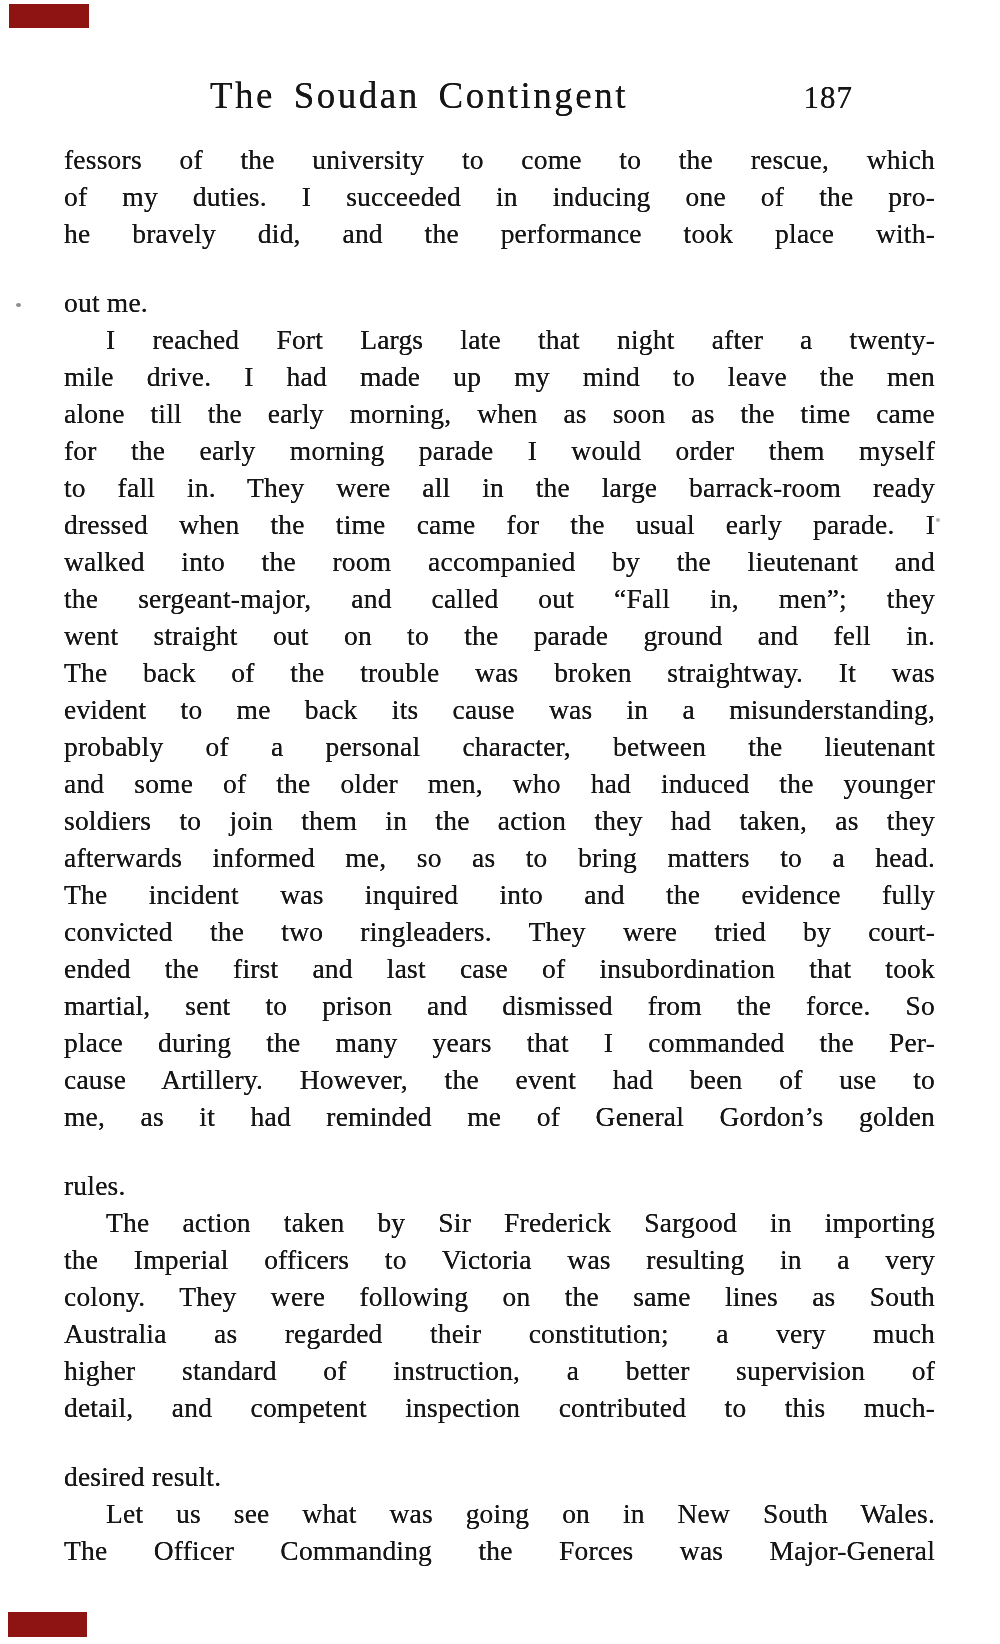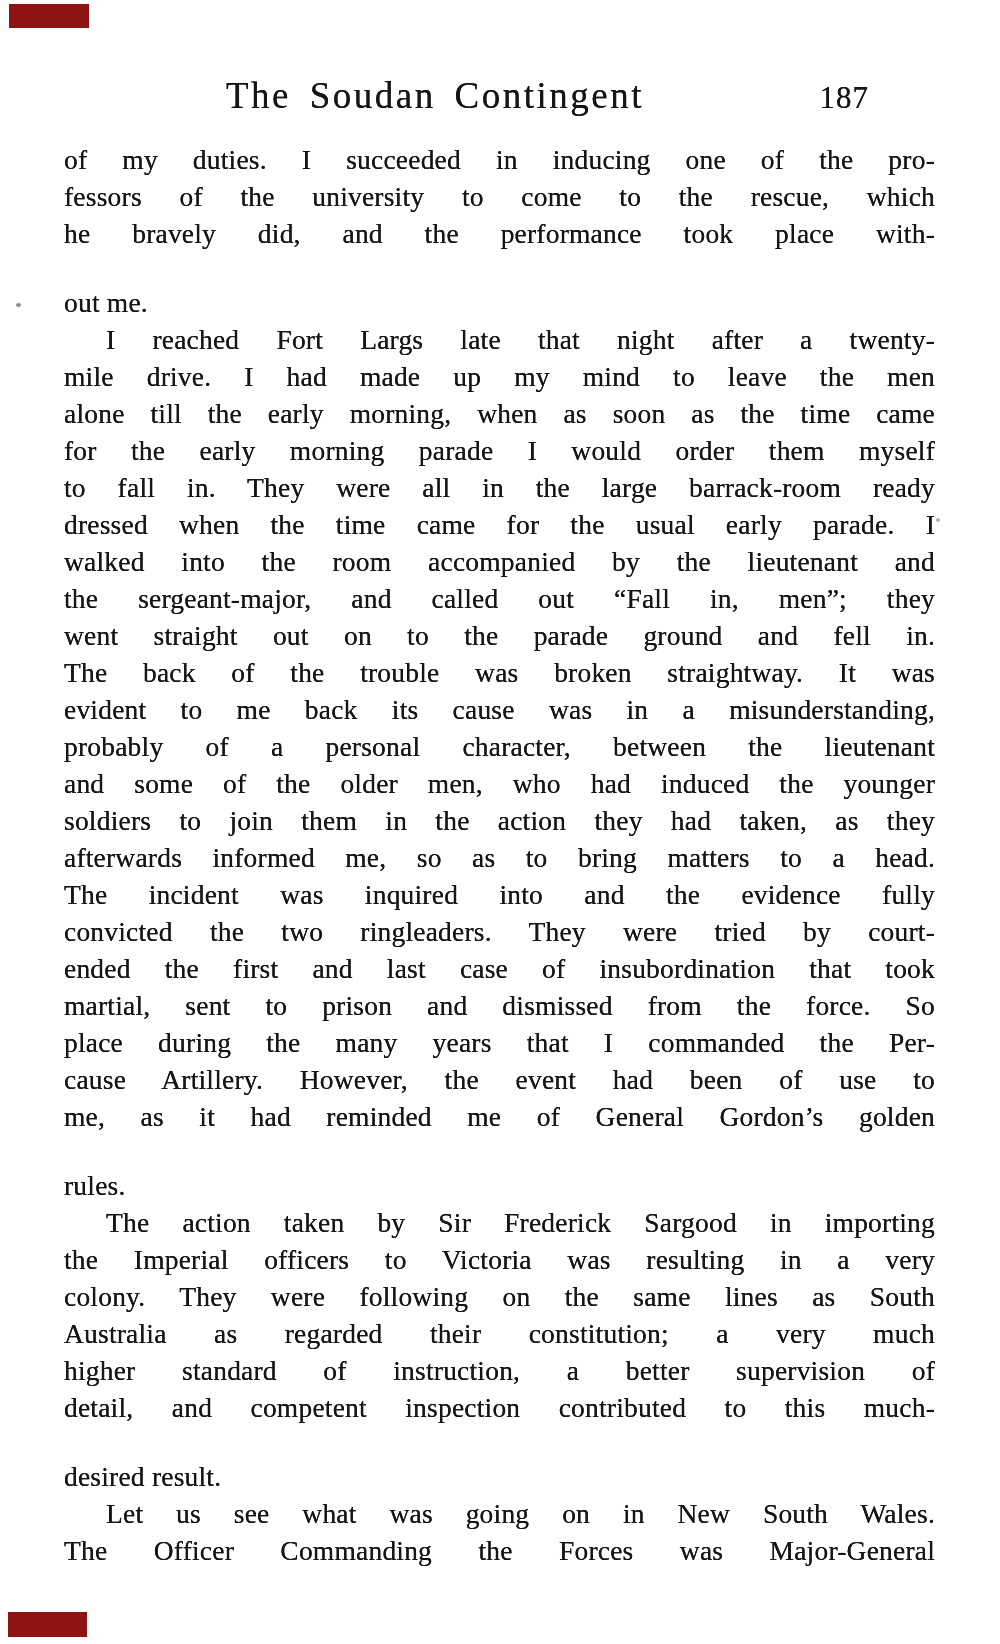--- a/index.html
+++ b/index.html
@@ -21,21 +21,21 @@
     position: absolute;
     background: #8e1414;
   }
   .stamp-top { left: 9px; top: 4px; width: 80px; height: 24px; }
   .stamp-bottom { left: 8px; top: 1612px; width: 79px; height: 25px; }
 
   
   .header {
     position: absolute;
     top: 74px;
-    left: 64px;
+    left: 48px;
     width: 871px;
     display: flex;
     align-items: baseline;
     text-align: center;
   }
   .title {
     margin-left: 162px;
     font-size: 37px;
     letter-spacing: 2.5px;
     word-spacing: 7px;
@@ -91,22 +91,22 @@
 
   <div class="speck speck-left"></div>
   <div class="speck speck-right"></div>
 
   <div class="header">
     <span class="title">The Soudan Contingent</span>
     <span class="page-number">187</span>
   </div>
 
   <div class="text-block">
+    <div class="line">fessors of the university to come to the rescue, which</div>
     <div class="line">of my duties.  I succeeded in inducing one of the pro-</div>
-    <div class="line">fessors of the university to come to the rescue, which</div>
     <div class="line">he bravely did, and the performance took place with-</div>
     <div class="line end">out me.</div>
     <div class="line indent">I reached Fort Largs late that night after a twenty-</div>
     <div class="line">mile drive.  I had made up my mind to leave the men</div>
     <div class="line">alone till the early morning, when as soon as the time came</div>
     <div class="line">for the early morning parade I would order them myself</div>
     <div class="line">to fall in.  They were all in the large barrack-room ready</div>
     <div class="line">dressed when the time came for the usual early parade.  I</div>
     <div class="line">walked into the room accompanied by the lieutenant and</div>
     <div class="line">the sergeant-major, and called out “Fall in, men”; they</div>

